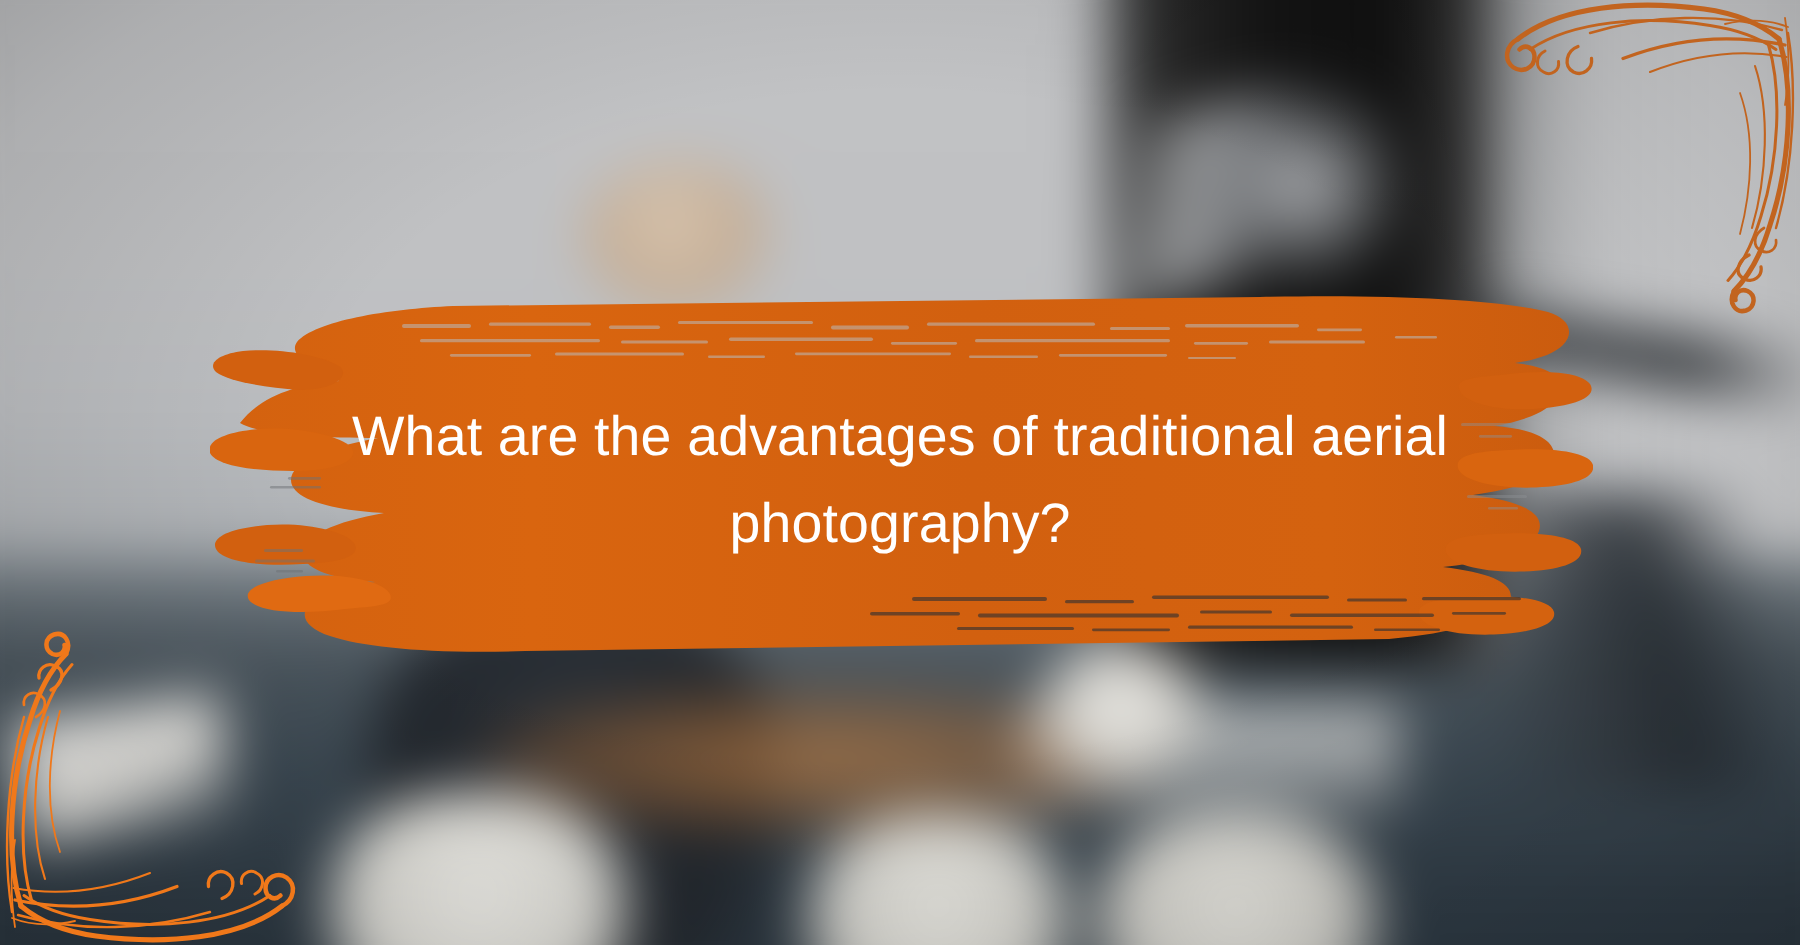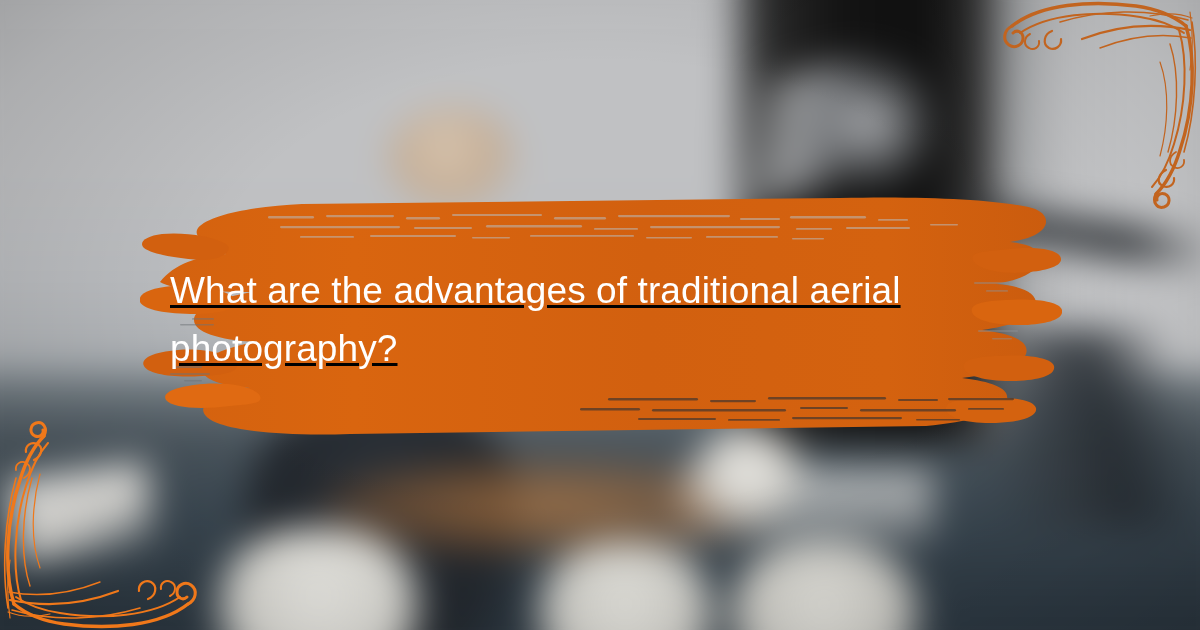--- a/index.html
+++ b/index.html
@@ -197,22 +197,21 @@
     display: block;
   }
 
   
   .headline-wrap {
     position: absolute;
     z-index: 4;
     left: 170px;
     top: 262px;
     width: 860px;
-    text-align: left;
-    text-decoration: underline;
+    text-align: center;
   }
   .headline {
     margin: 0;
     color: #ffffff;
     font-family: "Liberation Sans", sans-serif;
     font-size: 37px;
     font-weight: 400;
     line-height: 1.56;
     letter-spacing: 0.1px;
     text-rendering: optimizeLegibility;

